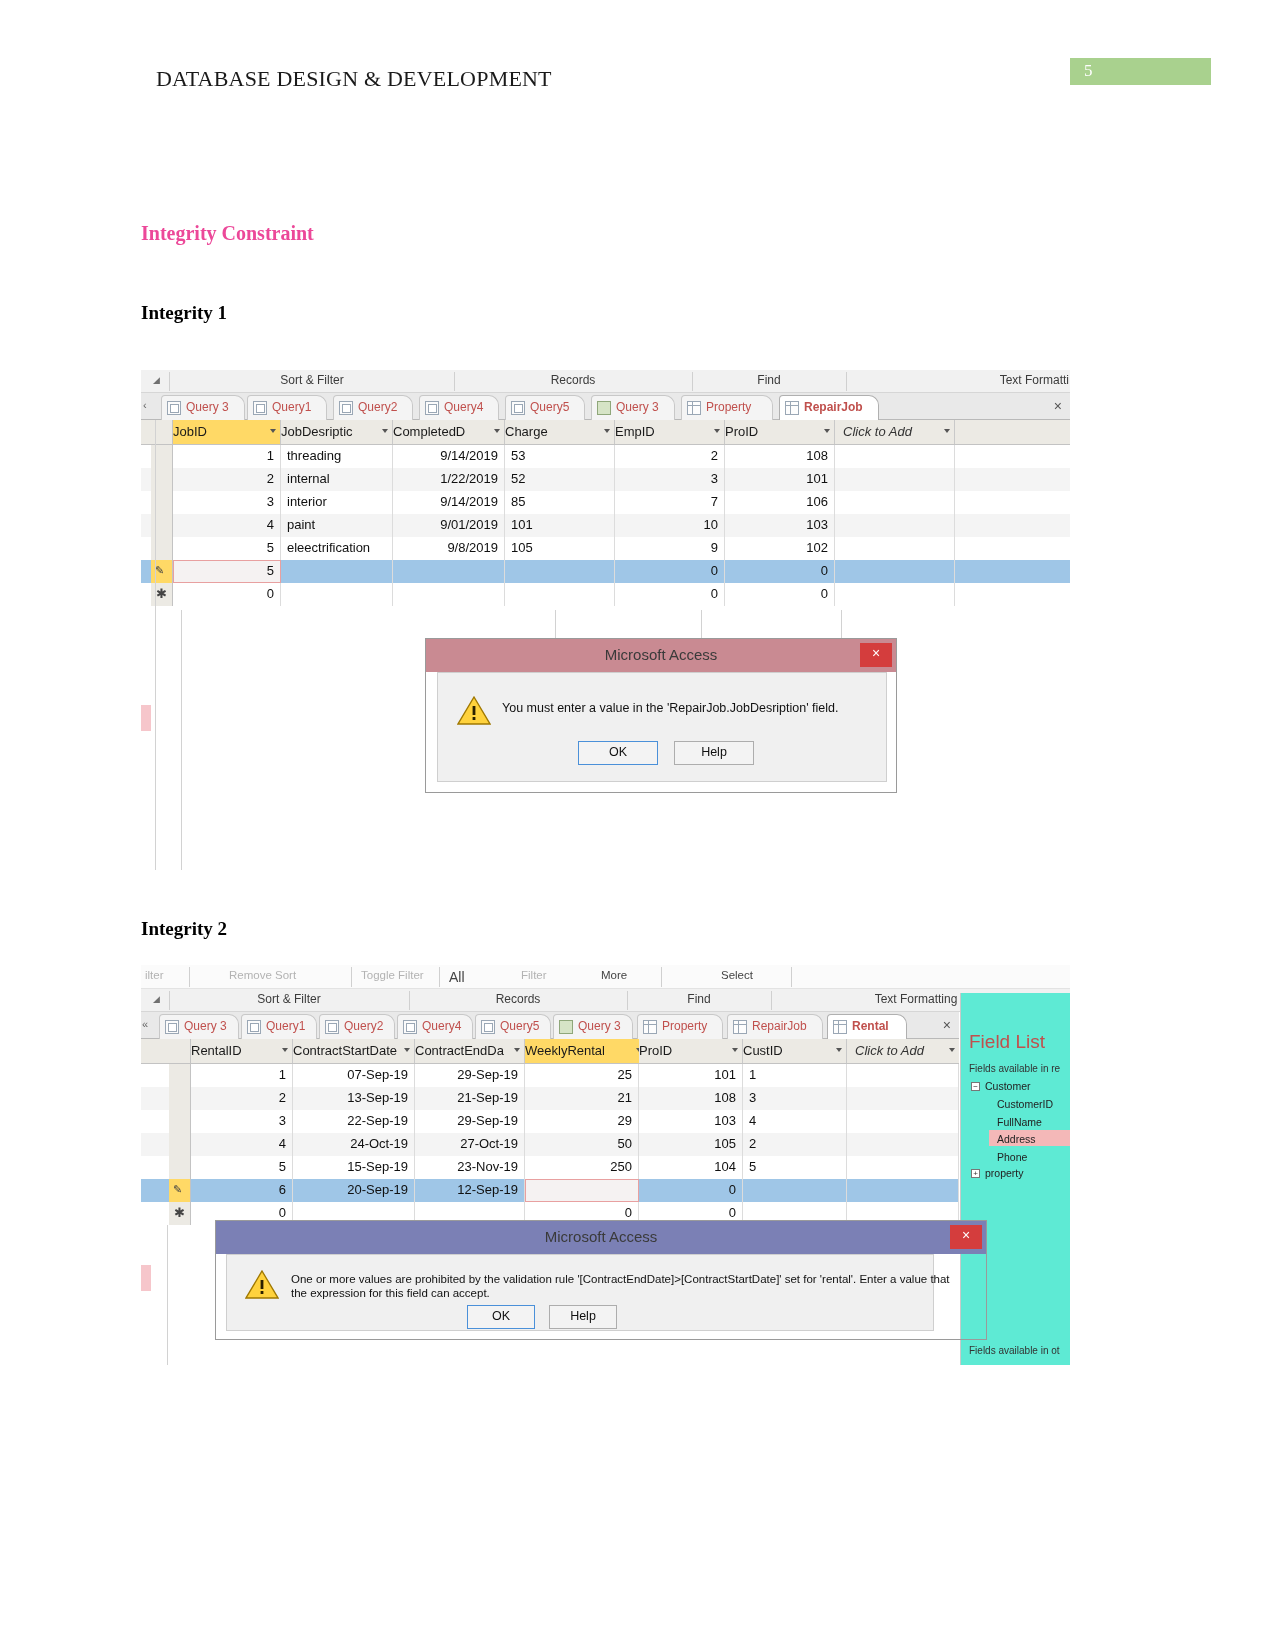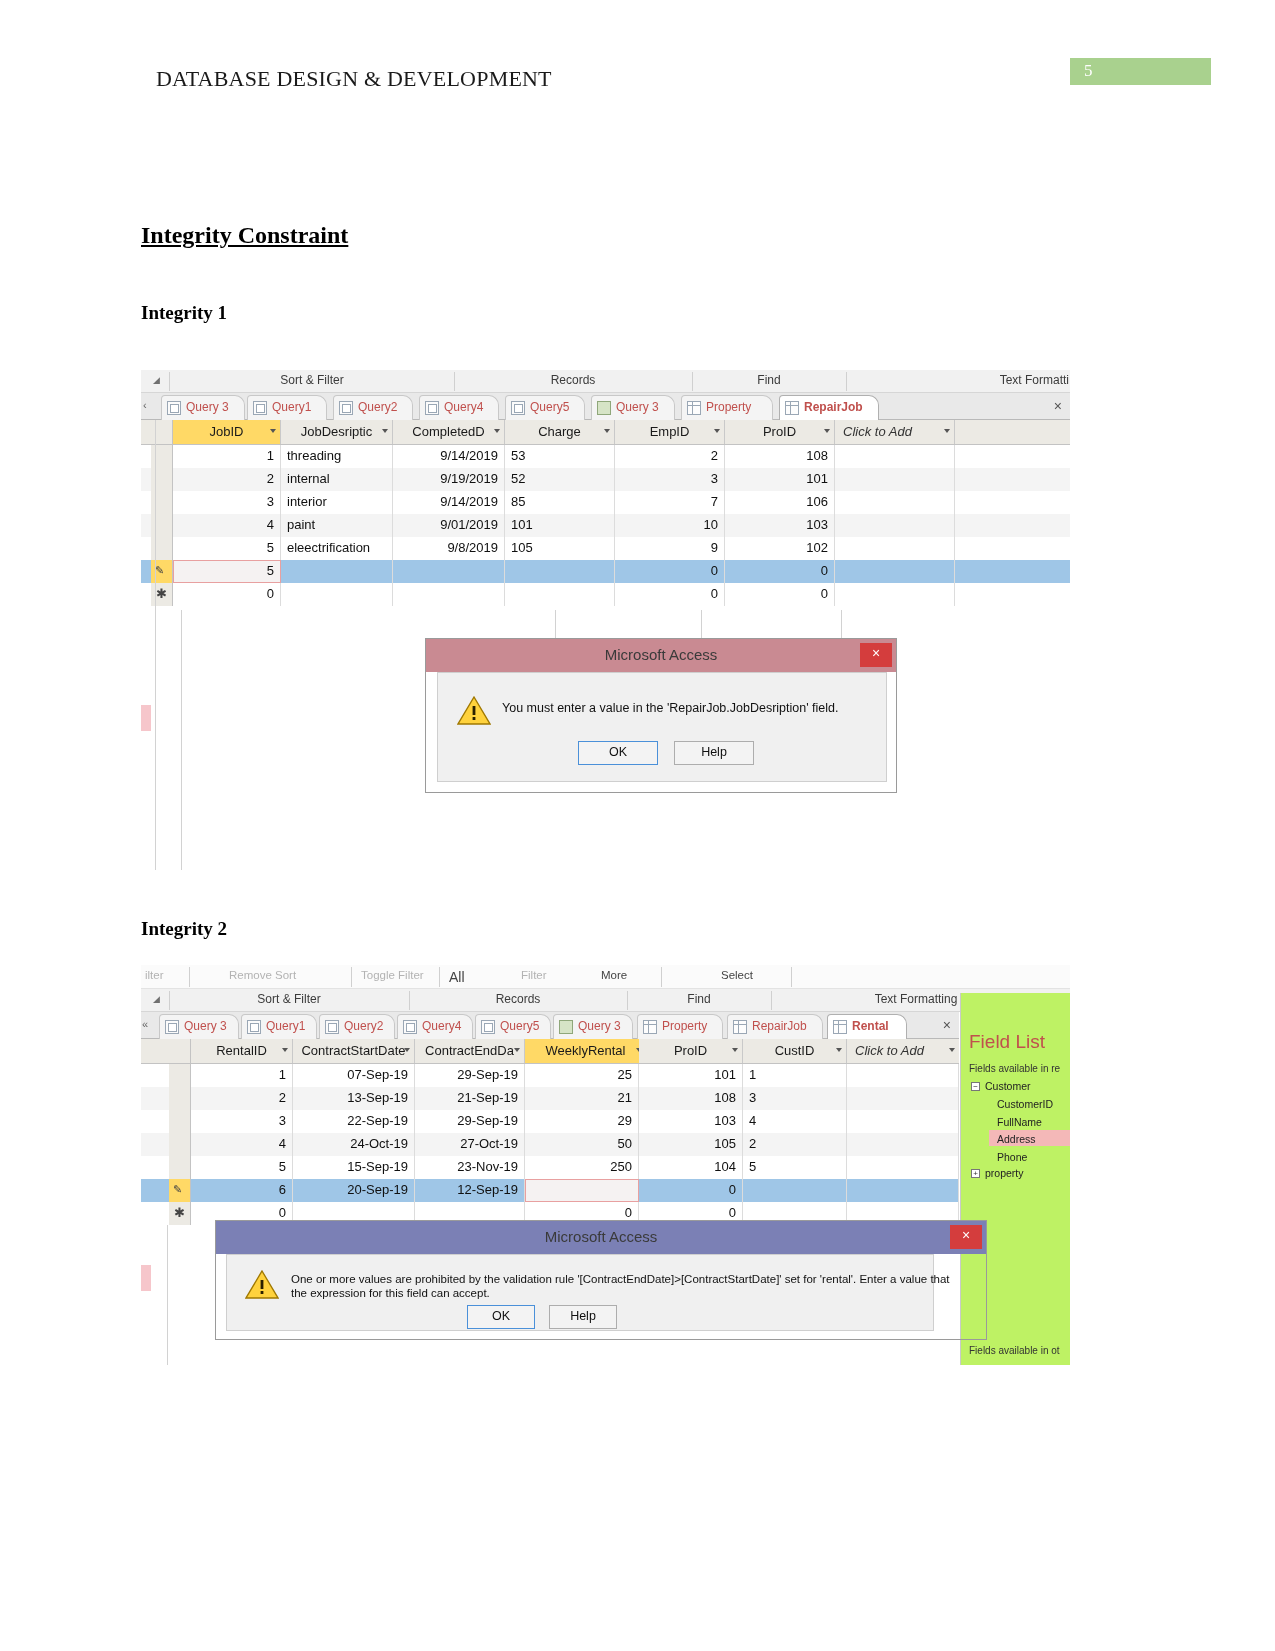--- a/index.html
+++ b/index.html
@@ -27,21 +27,21 @@
   .page-num-box span {
     position:absolute; left:14px; top:3px;
     font-family:"Liberation Serif", serif;
     font-size:17px; color:#ffffff;
   }
 
   
   .h-main {
     position:absolute; left:141px; top:222px;
     font-family:"Liberation Serif", serif;
-    font-weight:bold; font-size:24px; color:#000000;text-decoration:underline;
+    font-weight:bold; font-size:20px; color:#ec4899;
   }
   .h-sub1 {
     position:absolute; left:141px; top:302px;
     font-family:"Liberation Serif", serif;
     font-weight:bold; font-size:19px; color:#000;
   }
   .h-sub2 {
     position:absolute; left:141px; top:918px;
     font-family:"Liberation Serif", serif;
     font-weight:bold; font-size:19px; color:#000;
@@ -100,21 +100,21 @@
   .nav-chev { position:absolute; font-size:11px; color:#666; }
 
   
   .sheet { position:absolute; left:0; width:929px; }
   .hrow { position:absolute; left:0; top:0; height:25px; width:929px;
           background:#eceae4; border-bottom:1px solid #c3c3c3; }
   .hcell {
     position:absolute; top:0; height:24px;
     border-right:1px solid #c9c9c9;
     font-size:13px; color:#1a1a1a;
-    padding-top:4px; text-align:center;
+    padding-top:4px; text-align:left;
     background:#eceae4; white-space:nowrap; overflow:hidden;
   }
   .hcell.key { background:#ffd966; }
   .hcell.ital { font-style:italic; color:#333; text-align:left; padding-left:8px;}
   .hcell .arrow {
     position:absolute; right:4px; top:9px;
     border-left:3px solid transparent; border-right:3px solid transparent;
     border-top:4px solid #555;
   }
   .drow { position:absolute; left:0; width:929px; height:23px; }
@@ -170,21 +170,21 @@
     font-family:"Liberation Sans", sans-serif;
   }
   .ribbon-top2 {
     position:absolute; left:0; top:0; width:929px; height:24px;
     background:#fbfbfb; border-bottom:1px solid #e3e3e3;
     font-size:11.5px; color:#b3b3b3;
   }
   .rb-item { position:absolute; top:4px; white-space:nowrap; }
   .fieldlist {
     position:absolute; top:28px; width:110px; height:372px;
-    background:#bef264; border-left:1px solid #c9c9c9;
+    background:#5eead4; border-left:1px solid #c9c9c9;
   }
   .fl-title {
     position:absolute; left:8px; top:38px;
     font-size:19px; color:#c0504d;
   }
   .fl-sub { position:absolute; left:8px; top:70px; font-size:10px; color:#333; white-space:nowrap;}
   .fl-node { position:absolute; font-size:10.5px; color:#222; white-space:nowrap; }
   .fl-box {
     position:absolute; width:9px; height:9px; border:1px solid #777; background:#fff;
     font-size:8px; line-height:7px; text-align:center; color:#333;
@@ -258,21 +258,21 @@
       <div class="dcell l" style="left:364px; width:110px">53</div>
       <div class="dcell r" style="left:474px; width:110px">2</div>
       <div class="dcell r" style="left:584px; width:110px">108</div>
       <div class="dcell" style="left:694px; width:120px"></div>
     </div>
 
     <div class="drow alt" style="top:48px">
       <div class="rowsel"></div>
       <div class="dcell r" style="left:32px; width:108px">2</div>
       <div class="dcell l" style="left:140px; width:112px">internal</div>
-      <div class="dcell r" style="left:252px; width:112px">9/19/2019</div>
+      <div class="dcell r" style="left:252px; width:112px">1/22/2019</div>
       <div class="dcell l" style="left:364px; width:110px">52</div>
       <div class="dcell r" style="left:474px; width:110px">3</div>
       <div class="dcell r" style="left:584px; width:110px">101</div>
       <div class="dcell" style="left:694px; width:120px"></div>
     </div>
 
     <div class="drow white" style="top:71px">
       <div class="rowsel"></div>
       <div class="dcell r" style="left:32px; width:108px">3</div>
       <div class="dcell l" style="left:140px; width:112px">interior</div>

